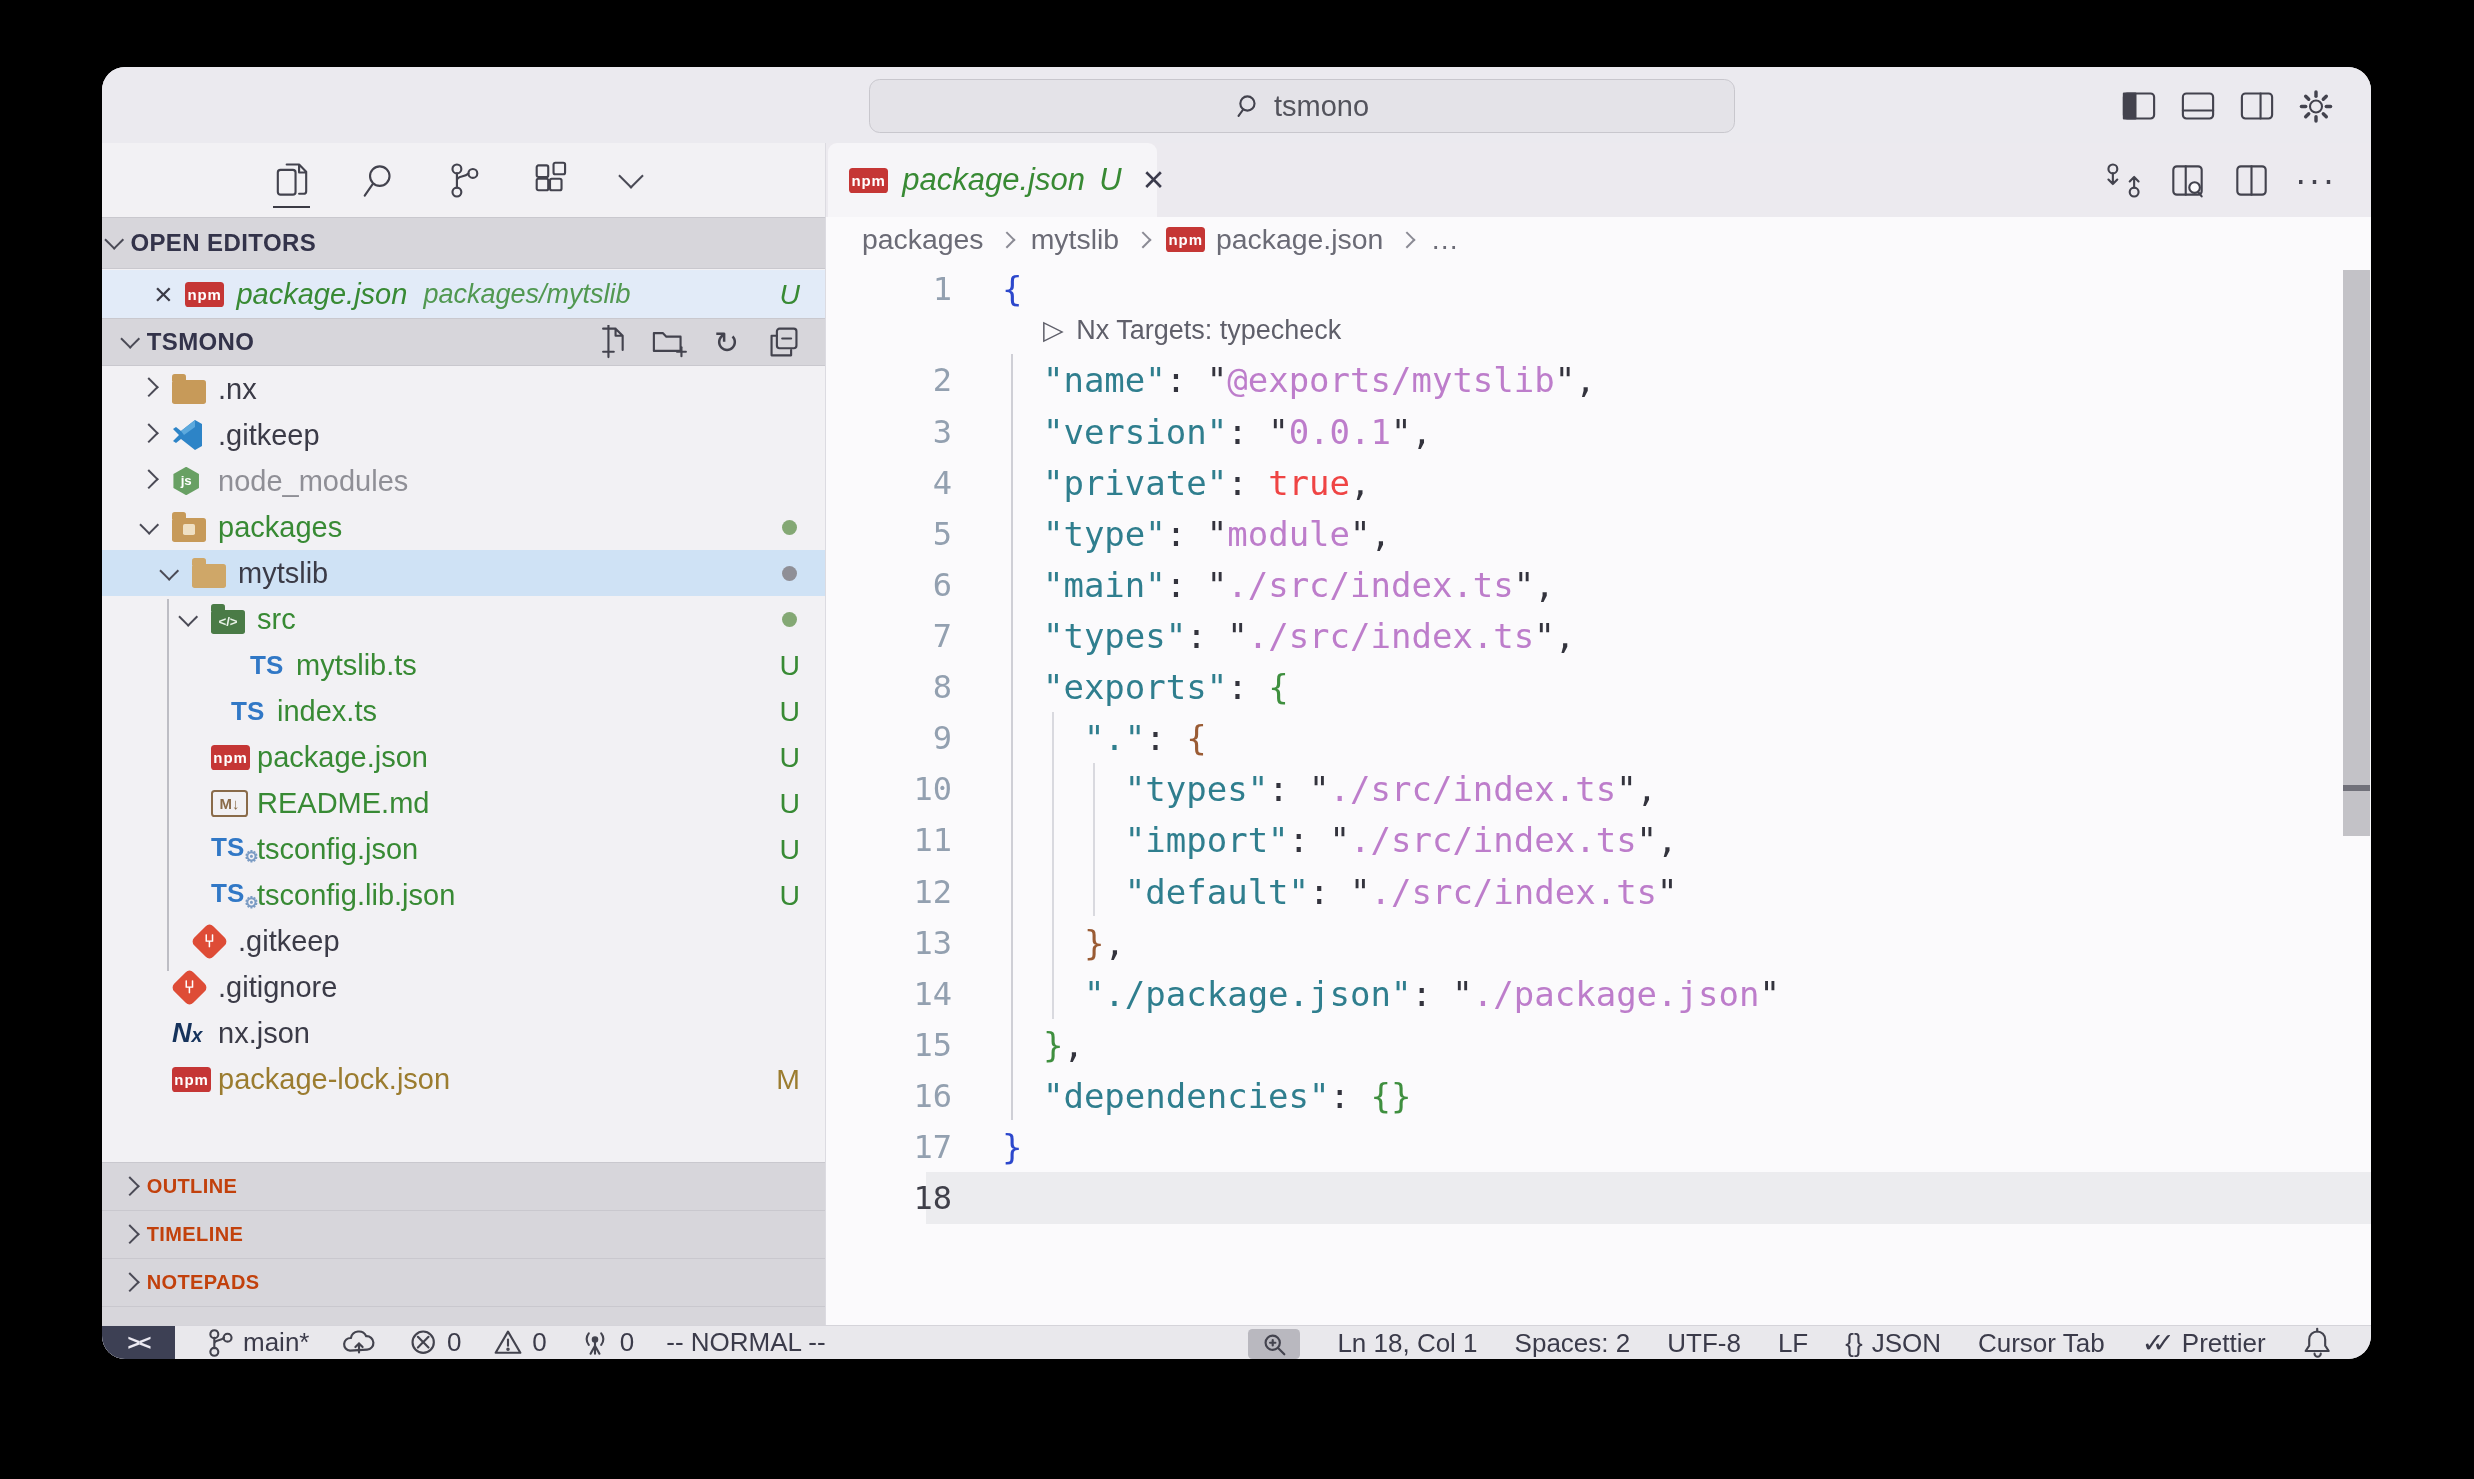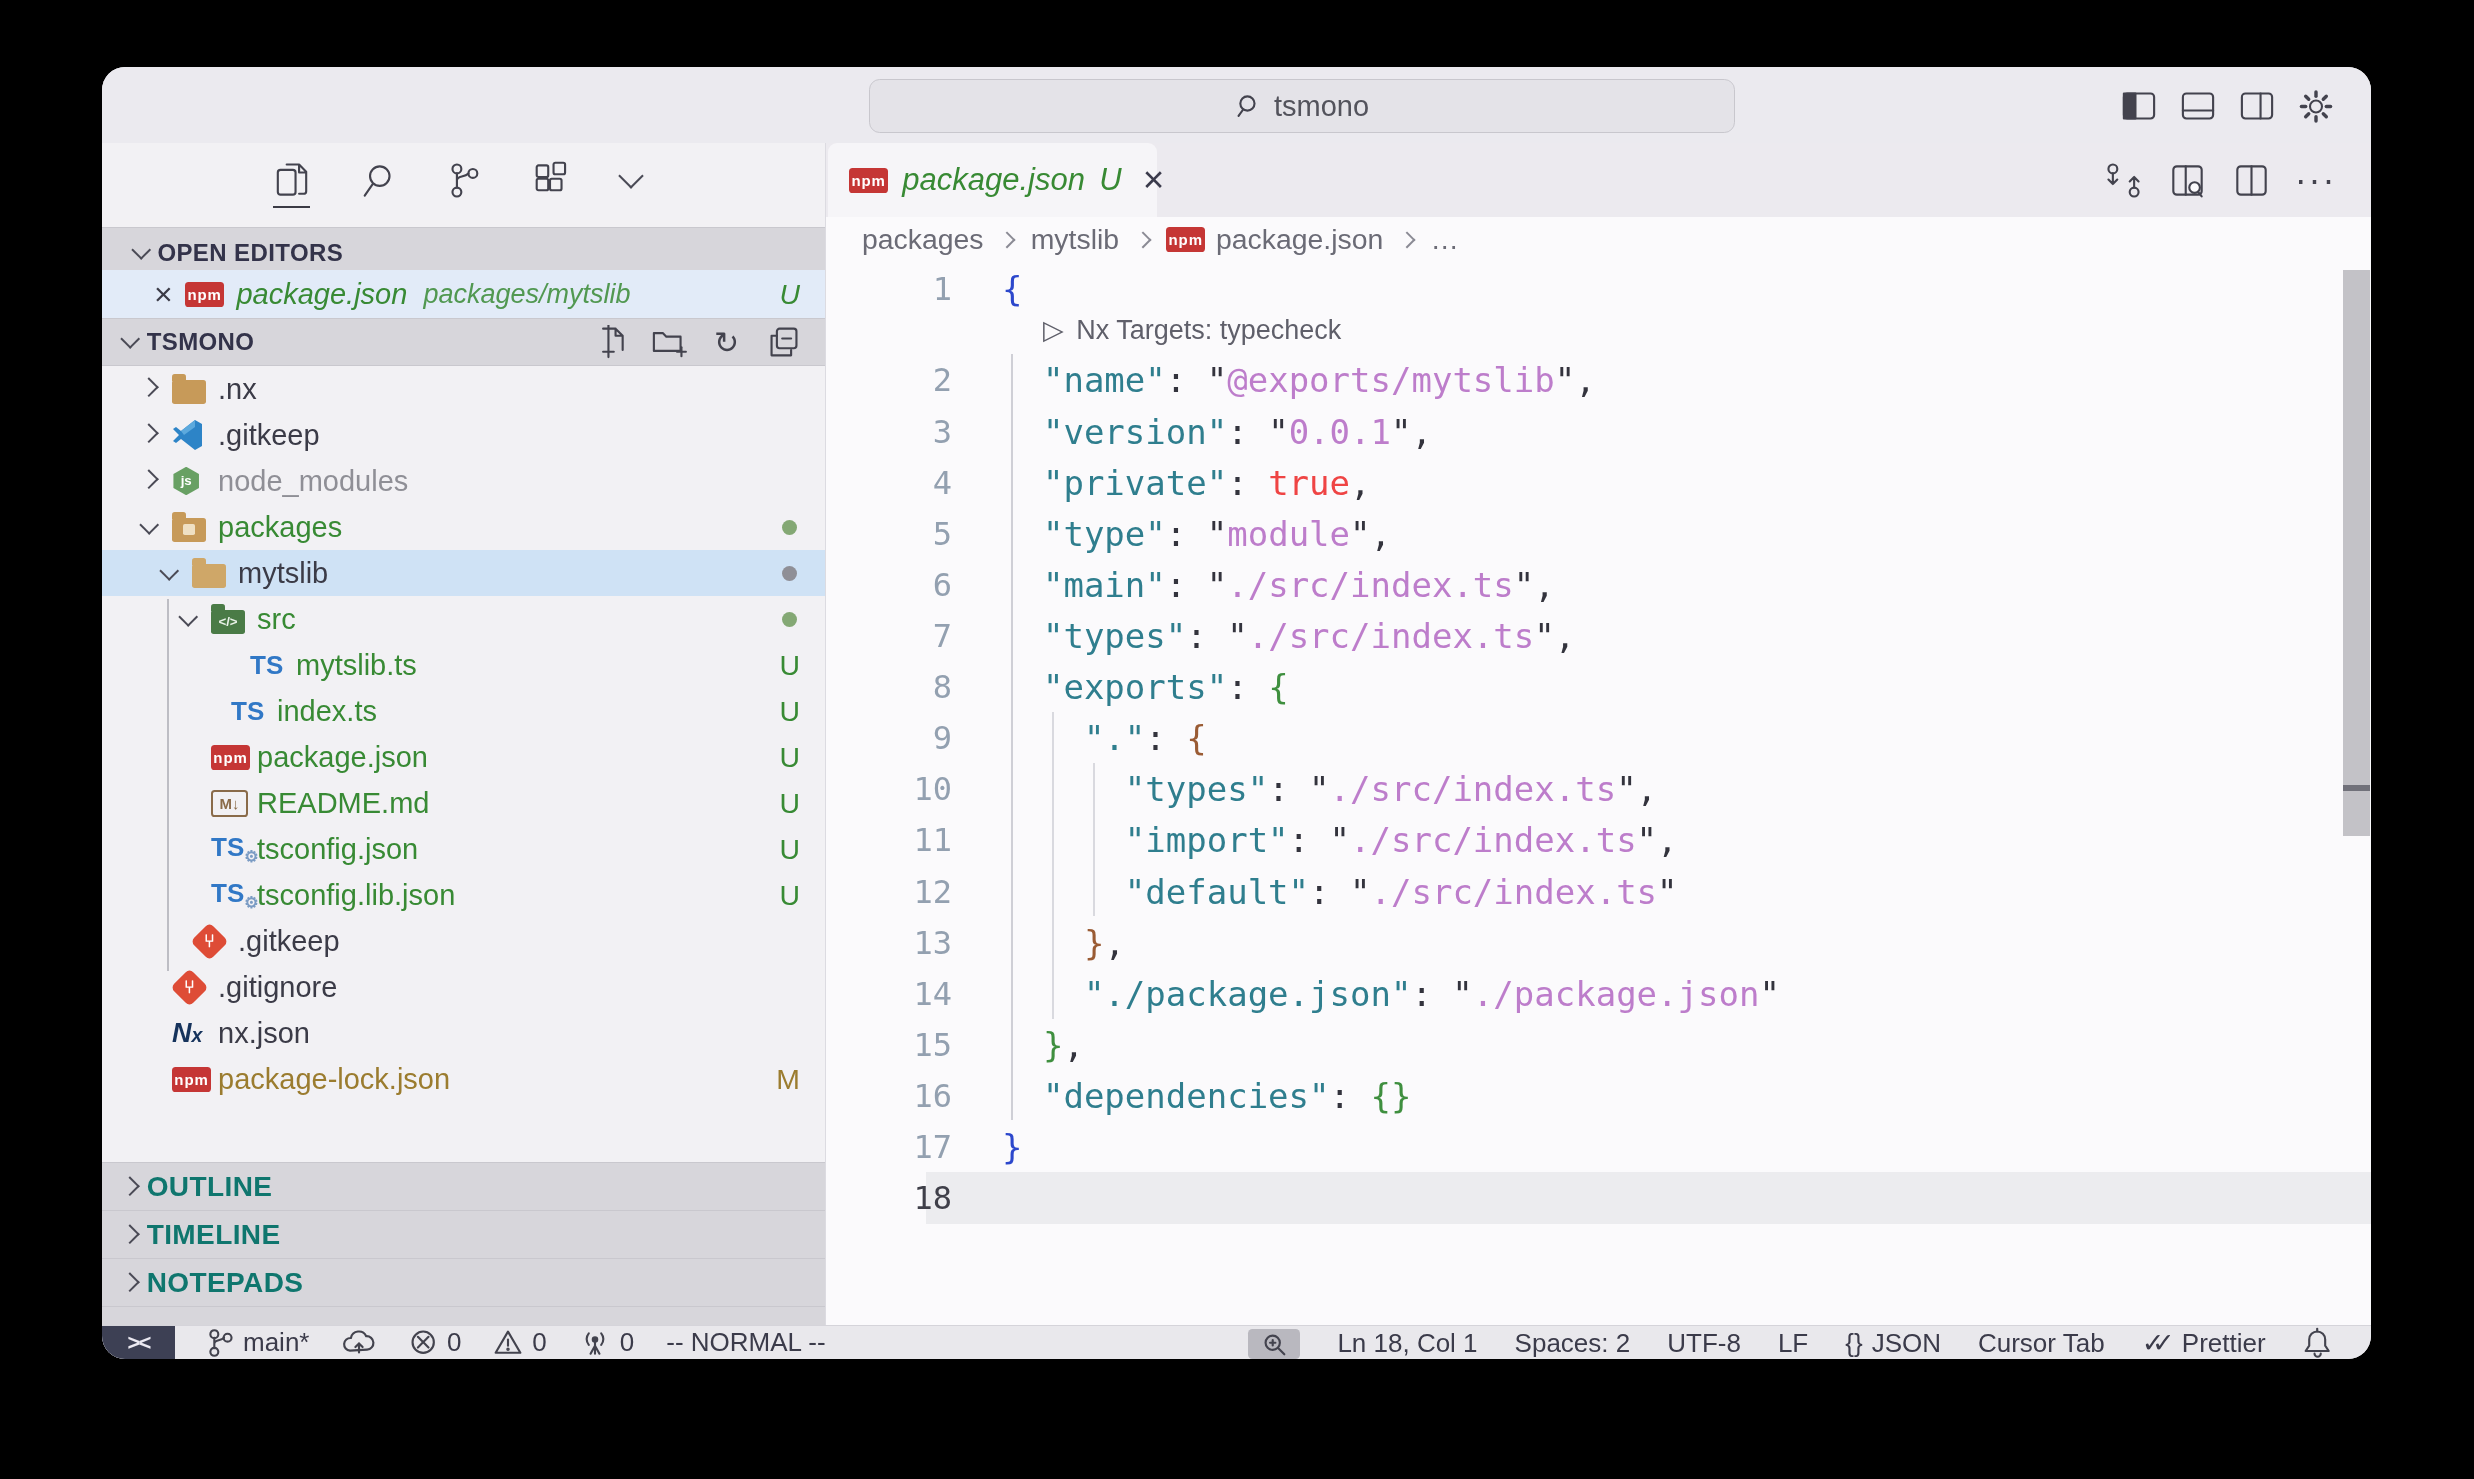--- a/index.html
+++ b/index.html
@@ -30,21 +30,21 @@
   .grn{color:#388a34;} .drk{color:#3b3b47;} .gry{color:#8f8f96;text-align:right;} .gld{color:#9b7c2f;text-align:center;}
   .italic{font-style:italic;}
   .tree{position:absolute;left:0;top:223px;width:100%;}
   .trow{height:46px;display:flex;align-items:center;position:relative;box-sizing:border-box;}
   .trow.sel{background:#cfe2f5;}
   .tbadge{position:absolute;right:25px;font-size:28.4px;font-weight:500;}
   .dot{position:absolute;right:28.4px;width:15px;height:15px;border-radius:50%;}
   .dot-green{background:#84a874;} .dot-gray{background:#8f8f96;}
   .tree-guide{position:absolute;left:65px;width:1.8px;background:#bdbdc4;}
   .bottom-secs{position:absolute;left:0;top:1019px;width:100%;height:164px;background:#d7d6db;border-top:0.9px solid #c9c8ce;}
-  .bsec{height:47px;display:flex;align-items:center;border-bottom:0.9px solid #c9c8ce;color:#0f766e;font-weight:bold;font-size:28px;letter-spacing:0.4px;}
+  .bsec{height:47px;display:flex;align-items:center;border-bottom:0.9px solid #c9c8ce;color:#c2410c;font-weight:bold;font-size:20px;letter-spacing:0.4px;}
   
   .svgic{display:block;}
   .npm-ic{width:39px;height:25px;background:#c53635;border-radius:3.6px;color:#fff;font-weight:bold;font-size:15px;display:inline-flex;align-items:center;justify-content:center;letter-spacing:0.9px;flex:none;}
   .ts-ic{color:#3178c6;font-weight:bold;font-size:26px;font-family:"Liberation Sans",sans-serif;flex:none;}
   .ts-gear{font-size:16px;color:#7b9cc4;vertical-align:sub;}
   .md-ic{width:37px;height:27px;border:2.2px solid #8a6b4a;border-radius:3.6px;color:#8a6b4a;font-size:15px;font-weight:bold;display:inline-flex;align-items:center;justify-content:center;flex:none;box-sizing:border-box;}
   .git-ic{width:27px;height:27px;background:#de4c36;border-radius:5.3px;transform:rotate(45deg);display:inline-flex;align-items:center;justify-content:center;flex:none;margin:0 3.6px;}
   .git-ic span{transform:rotate(-45deg);color:#fff;font-size:18px;font-weight:bold;}
   .nx-ic{font-weight:bold;font-size:27px;color:#16335c;flex:none;font-style:italic;}
   .folder{position:relative;width:34px;height:24px;border-radius:2.7px;background:#c79a59;flex:none;margin-top:5.3px;}
@@ -173,21 +173,21 @@
             <rect x="20" y="20" width="13" height="13" rx="2"></rect>
             <rect x="5" y="5" width="13" height="13" rx="2"></rect>
             <rect x="24" y="2" width="13" height="13" rx="2"></rect>
           </svg>
         </span>
         <span class="icbtn">
           <span class="chev chev-down" style="width:16px;height:16px;margin-top:-7.1px"></span>
         </span>
       </div>
 
-    <div class="sec-header" style="top:84px;height:52px;padding-left:32px;">
+    <div class="sec-header" style="top:74px;height:52px;padding-left:5px;">
       <span class="chev chev-down"></span>
       <span>OPEN EDITORS</span>
     </div>
 
     <div class="oe-item">
       <span class="oe-close">×</span>
       <span id="oe-npm-icon"><span class="npm-ic">npm</span></span>
       <span class="filelabel grn italic" style="margin-left:12.4px">package.json</span>
       <span class="filelabel grn italic" style="margin-left:16px;font-size:27px;opacity:.85">packages/mytslib</span>
       <span class="tbadge grn italic">U</span>

